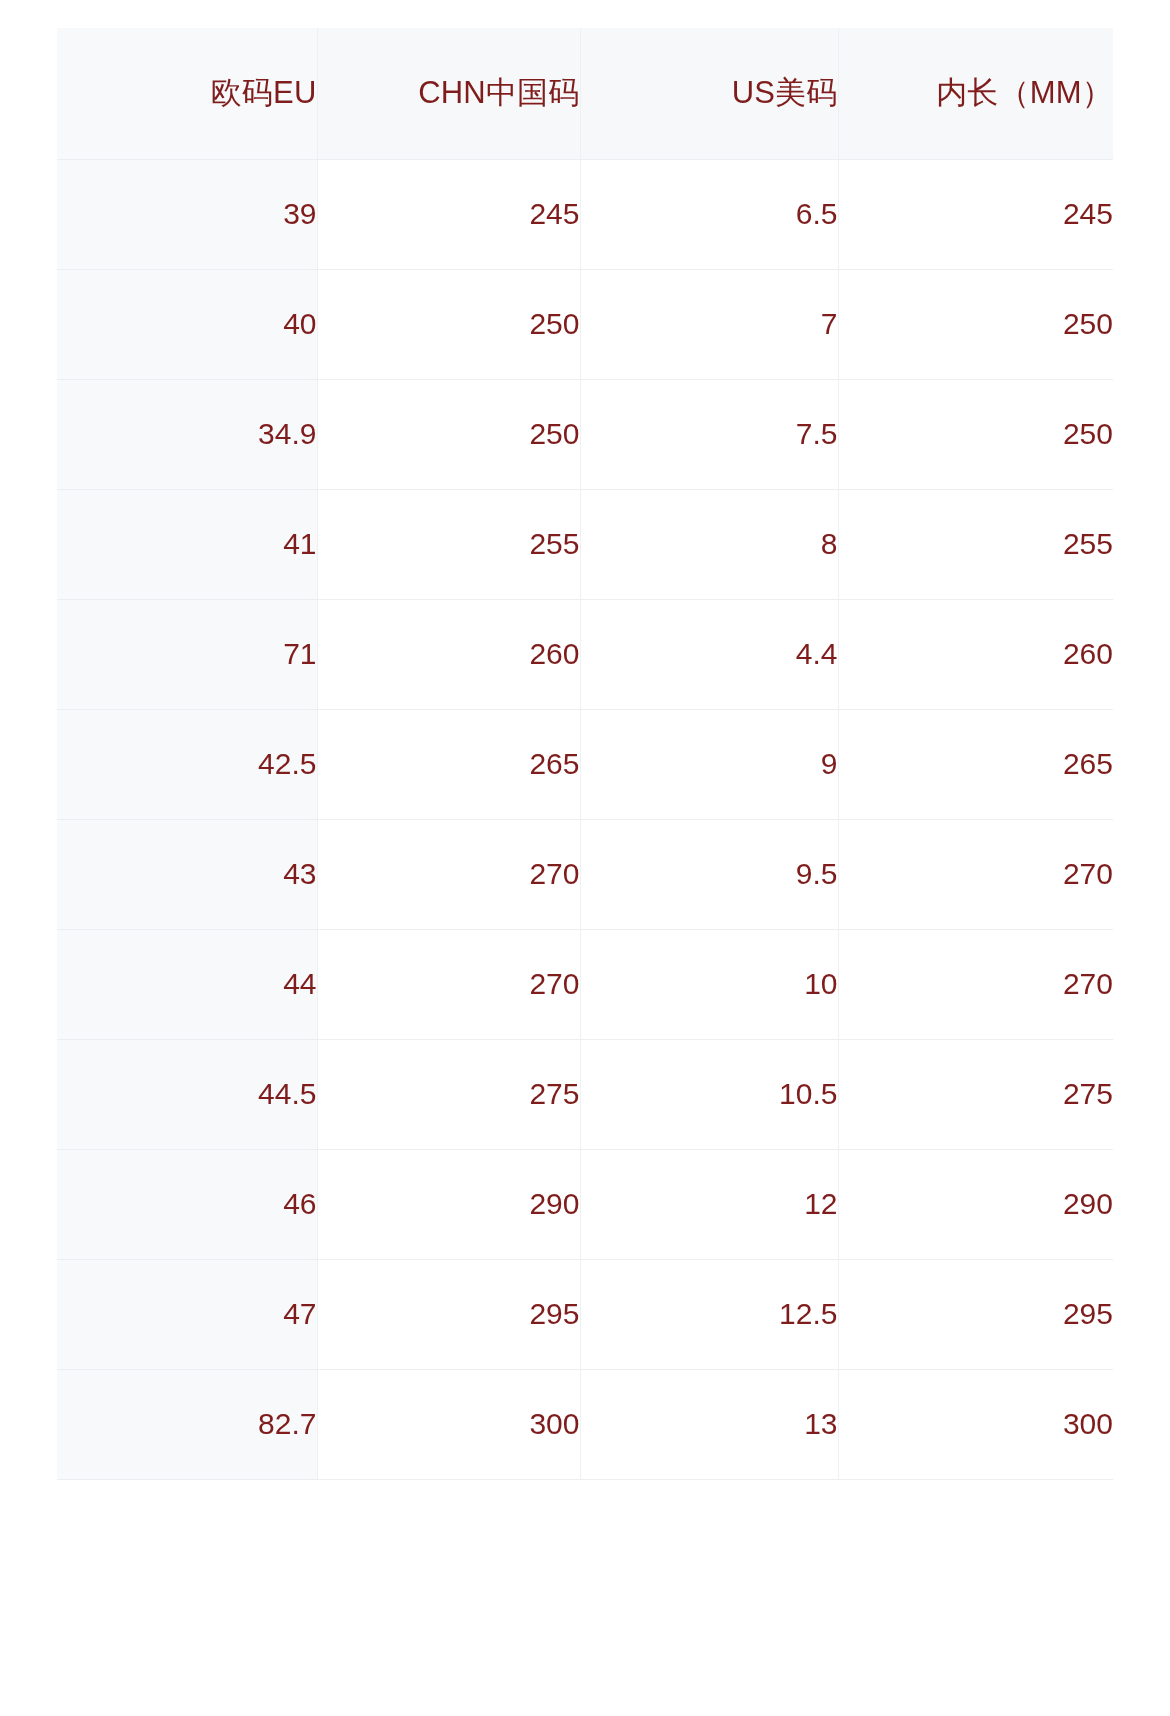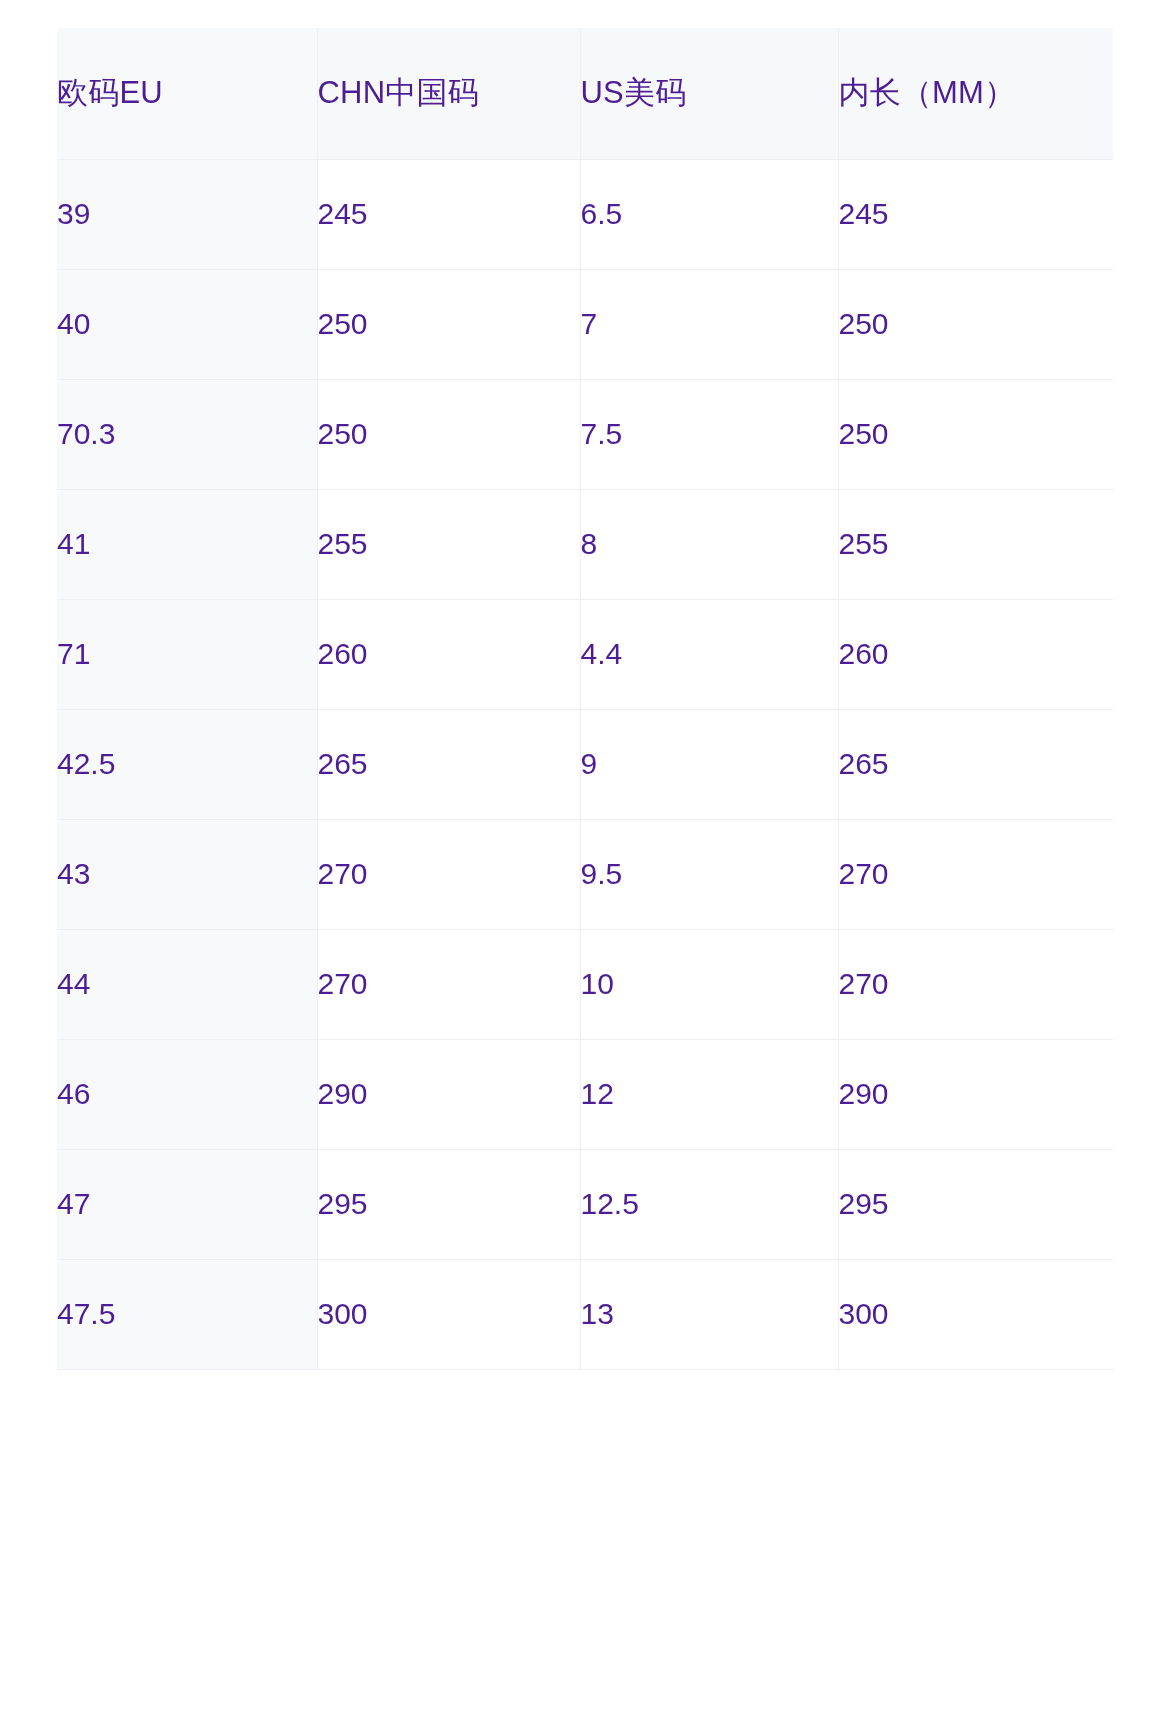--- a/index.html
+++ b/index.html
@@ -31,23 +31,23 @@
     table-layout: fixed;
   }
 
   #size-table col.col-eu  { width: 260px; }
   #size-table col.col-chn { width: 263px; }
   #size-table col.col-us  { width: 258px; }
   #size-table col.col-mm  { width: 275px; }
 
   #size-table th,
   #size-table td {
-    text-align: left;
+    text-align: right;
     vertical-align: middle;
-    color: #4c1d95;
+    color: #7f1d1d;
     padding: 0;
     box-sizing: border-box;
   }
 
   
   #size-table thead th {
     height: 131px;
     background: #f7f8fa;
     font-size: 31px;
     font-weight: 400;
@@ -104,21 +104,21 @@
       </tr>
 
       <tr>
         <td class="first-col">40</td>
         <td>250</td>
         <td>7</td>
         <td>250</td>
       </tr>
 
       <tr>
-        <td class="first-col">70.3</td>
+        <td class="first-col">34.9</td>
         <td>250</td>
         <td>7.5</td>
         <td>250</td>
       </tr>
 
       <tr>
         <td class="first-col">41</td>
         <td>255</td>
         <td>8</td>
         <td>255</td>
@@ -145,38 +145,44 @@
         <td>270</td>
       </tr>
 
       <tr>
         <td class="first-col">44</td>
         <td>270</td>
         <td>10</td>
         <td>270</td>
       </tr>
 
+      <tr>
+        <td class="first-col">44.5</td>
+        <td>275</td>
+        <td>10.5</td>
+        <td>275</td>
+      </tr>
 
 
       <tr>
         <td class="first-col">46</td>
         <td>290</td>
         <td>12</td>
         <td>290</td>
       </tr>
 
       <tr>
         <td class="first-col">47</td>
         <td>295</td>
         <td>12.5</td>
         <td>295</td>
       </tr>
 
       <tr>
-        <td class="first-col">47.5</td>
+        <td class="first-col">82.7</td>
         <td>300</td>
         <td>13</td>
         <td>300</td>
       </tr>
 
     </tbody>
   </table>
 
 </div>
 

